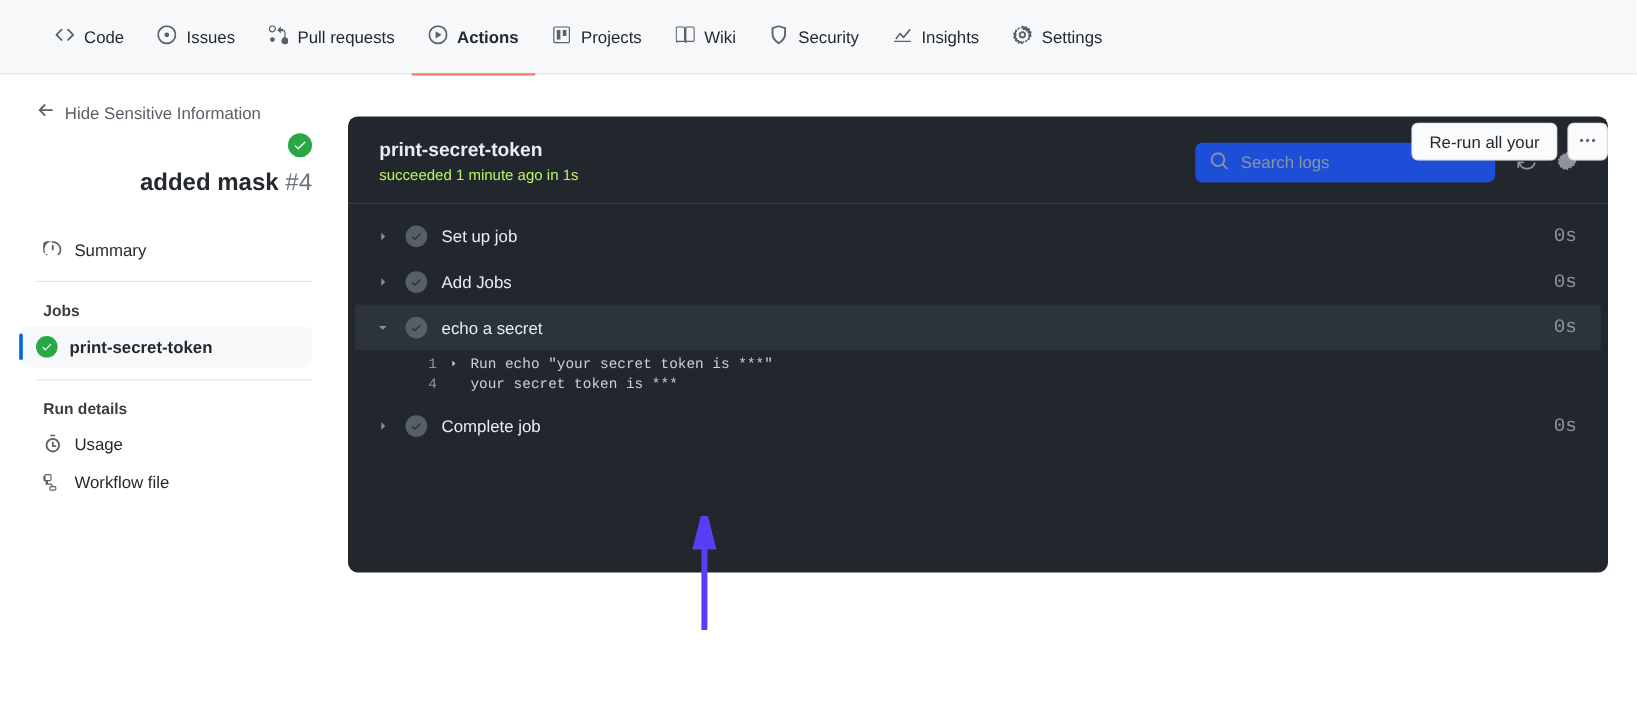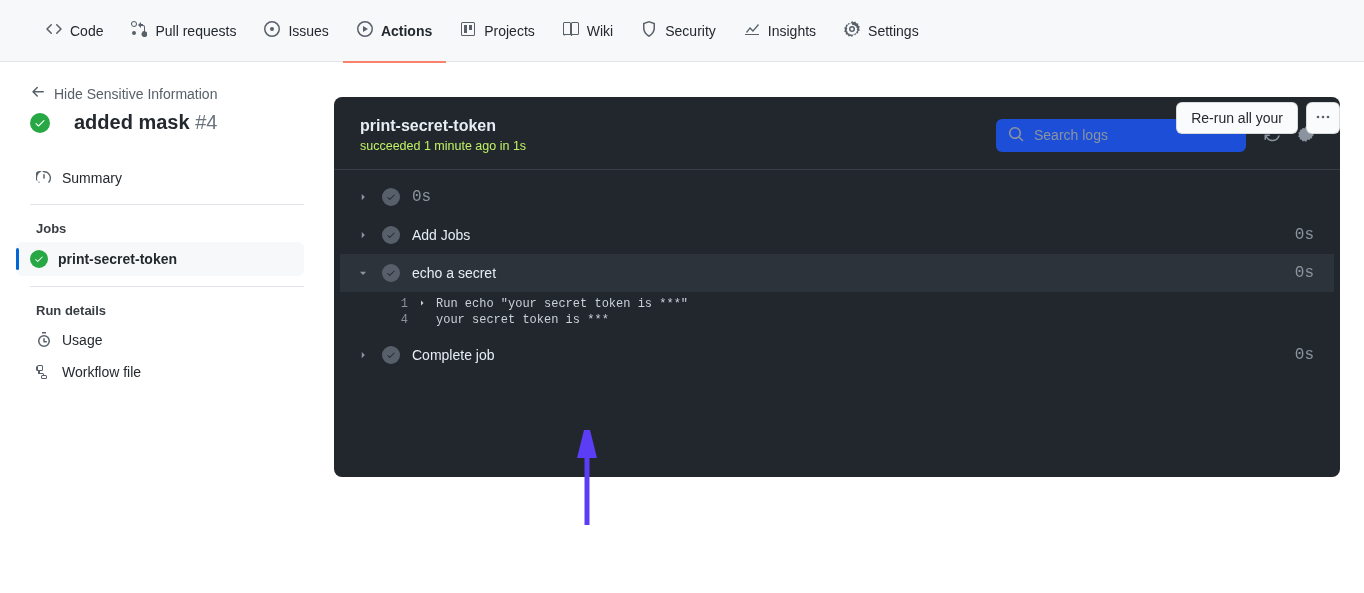--- a/index.html
+++ b/index.html
@@ -34,40 +34,41 @@
     position: absolute;
     left: 0; right: 0; bottom: -1px;
     height: 2px;
     background: #f9826c;
   }
   .tabnav-item.active { font-weight: 600; }
   .tabnav-item svg { fill: #586069; }
 
   .main-body { display: flex; }
   .left-col {
-    width: 334px;
+    width: 290px;
     padding: 22px 30px 0 30px;
     flex-shrink: 0;
   }
   .breadcrumb {
     display: flex;
     align-items: center;
     gap: 8px;
     color: #586069;
     font-size: 14px;
     margin-bottom: 8px;
     cursor: pointer;
   }
   .breadcrumb svg { fill: #586069; }
 
   .run-title-row {
     display: flex;
-    align-items: center;
-    gap: 24px;
+    align-items: flex-end;
+    gap: 10px;
     margin-bottom: 28px;
+    flex-direction: column;
   }
   .status-circle {
     width: 20px; height: 20px;
     border-radius: 50%;
     background: #28a745;
     display: inline-flex;
     align-items: center;
     justify-content: center;
     flex-shrink: 0;
   }
@@ -267,30 +268,30 @@
 
 <nav class="topbar">
   <div class="tabnav-item">
     <span><svg width="16" height="16" viewBox="0 0 16 16">
           <path d="M4.72 3.22a.75.75 0 011.06 1.06L2.06 8l3.72 3.72a.75.75 0 11-1.06 1.06L.47 8.53a.75.75 0 010-1.06l4.25-4.25zm6.56 0a.75.75 0 10-1.06 1.06L13.94 8l-3.72 3.72a.75.75 0 001.06 1.06l4.25-4.25a.75.75 0 000-1.06l-4.25-4.25z"></path>
         </svg></span>
     <span>Code</span>
   </div>
   <div class="tabnav-item">
     <span><svg width="16" height="16" viewBox="0 0 16 16">
-          <path d="M5 3a2 2 0 11-4 0 2 2 0 014 0zm-2 3a3 3 0 10-1-5.83A3 3 0 003 6zm0 4a2 2 0 102 2 2 2 0 00-2-2zm10 0a2 2 0 102 2 2 2 0 00-2-2zm-1-7h-2V1l-3 3 3 3V5h2a1 1 0 011 1v4.17a3 3 0 101 0V6a2 2 0 00-2-2z"></path>
-        </svg></span>
-    <span>Pull requests</span>
-  </div>
-  <div class="tabnav-item">
-    <span><svg width="16" height="16" viewBox="0 0 16 16">
           <path d="M8 0a8 8 0 100 16A8 8 0 008 0zM1.5 8a6.5 6.5 0 1113 0 6.5 6.5 0 01-13 0z"></path>
           <circle cx="8" cy="8" r="2"></circle>
         </svg></span>
     <span>Issues</span>
+  </div>
+  <div class="tabnav-item">
+    <span><svg width="16" height="16" viewBox="0 0 16 16">
+          <path d="M5 3a2 2 0 11-4 0 2 2 0 014 0zm-2 3a3 3 0 10-1-5.83A3 3 0 003 6zm0 4a2 2 0 102 2 2 2 0 00-2-2zm10 0a2 2 0 102 2 2 2 0 00-2-2zm-1-7h-2V1l-3 3 3 3V5h2a1 1 0 011 1v4.17a3 3 0 101 0V6a2 2 0 00-2-2z"></path>
+        </svg></span>
+    <span>Pull requests</span>
   </div>
   <div class="tabnav-item active">
     <span><svg width="16" height="16" viewBox="0 0 16 16">
           <path d="M8 0a8 8 0 100 16A8 8 0 008 0zM1.5 8a6.5 6.5 0 1113 0 6.5 6.5 0 01-13 0zM6 5l5 3-5 3V5z"></path>
         </svg></span>
     <span>Actions</span>
   </div>
   <div class="tabnav-item">
     <span><svg width="16" height="16" viewBox="0 0 16 16">
           <path d="M1 2.5A1.5 1.5 0 012.5 1h11A1.5 1.5 0 0115 2.5v11a1.5 1.5 0 01-1.5 1.5h-11A1.5 1.5 0 011 13.5v-11zM2.5 2a.5.5 0 00-.5.5v11c0 .28.22.5.5.5h11a.5.5 0 00.5-.5v-11a.5.5 0 00-.5-.5h-11zM4 4h3v8H4V4zm5 0h3v5H9V4z"></path>
@@ -432,20 +433,21 @@
         <span class="step-caret">
             <svg width="10" height="10" viewBox="0 0 16 16">
               <path d="M6 3l5 5-5 5V3z"></path>
             </svg>
           </span>
         <span class="step-status">
             <svg width="10" height="10" viewBox="0 0 16 16">
               <path d="M13.78 4.22a.75.75 0 010 1.06l-7.25 7.25a.75.75 0 01-1.06 0L2.22 9.28a.75.75 0 011.06-1.06L6 10.94l6.72-6.72a.75.75 0 011.06 0z"></path>
             </svg>
           </span>
+        <span class="step-name">Set up job</span>
         <span class="step-time">0s</span>
       </div>
 
       <div class="step-row">
         <span class="step-caret">
             <svg width="10" height="10" viewBox="0 0 16 16">
               <path d="M6 3l5 5-5 5V3z"></path>
             </svg>
           </span>
         <span class="step-status">

